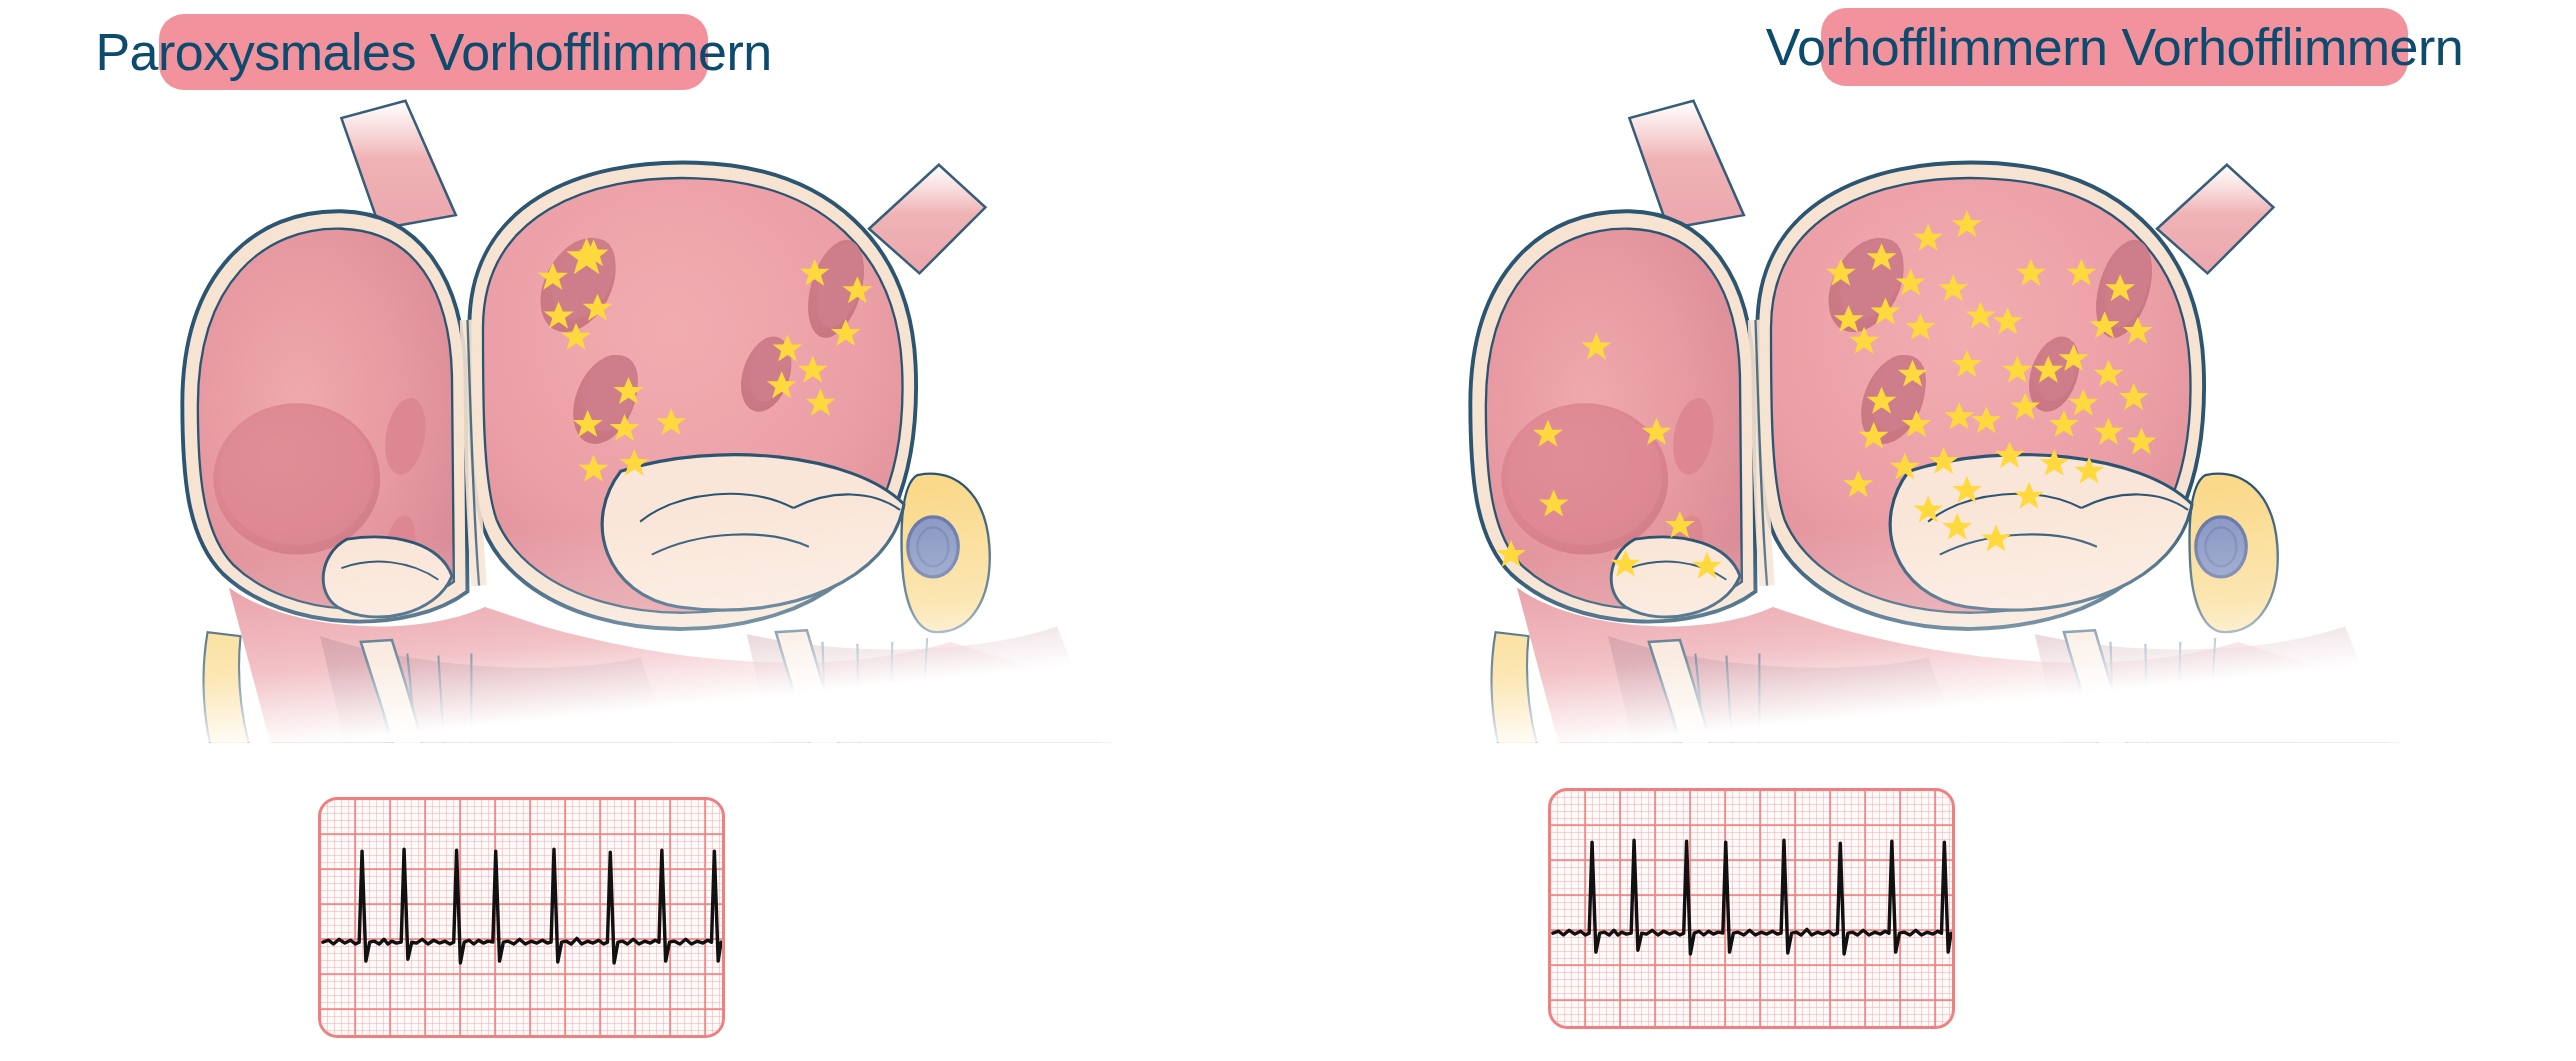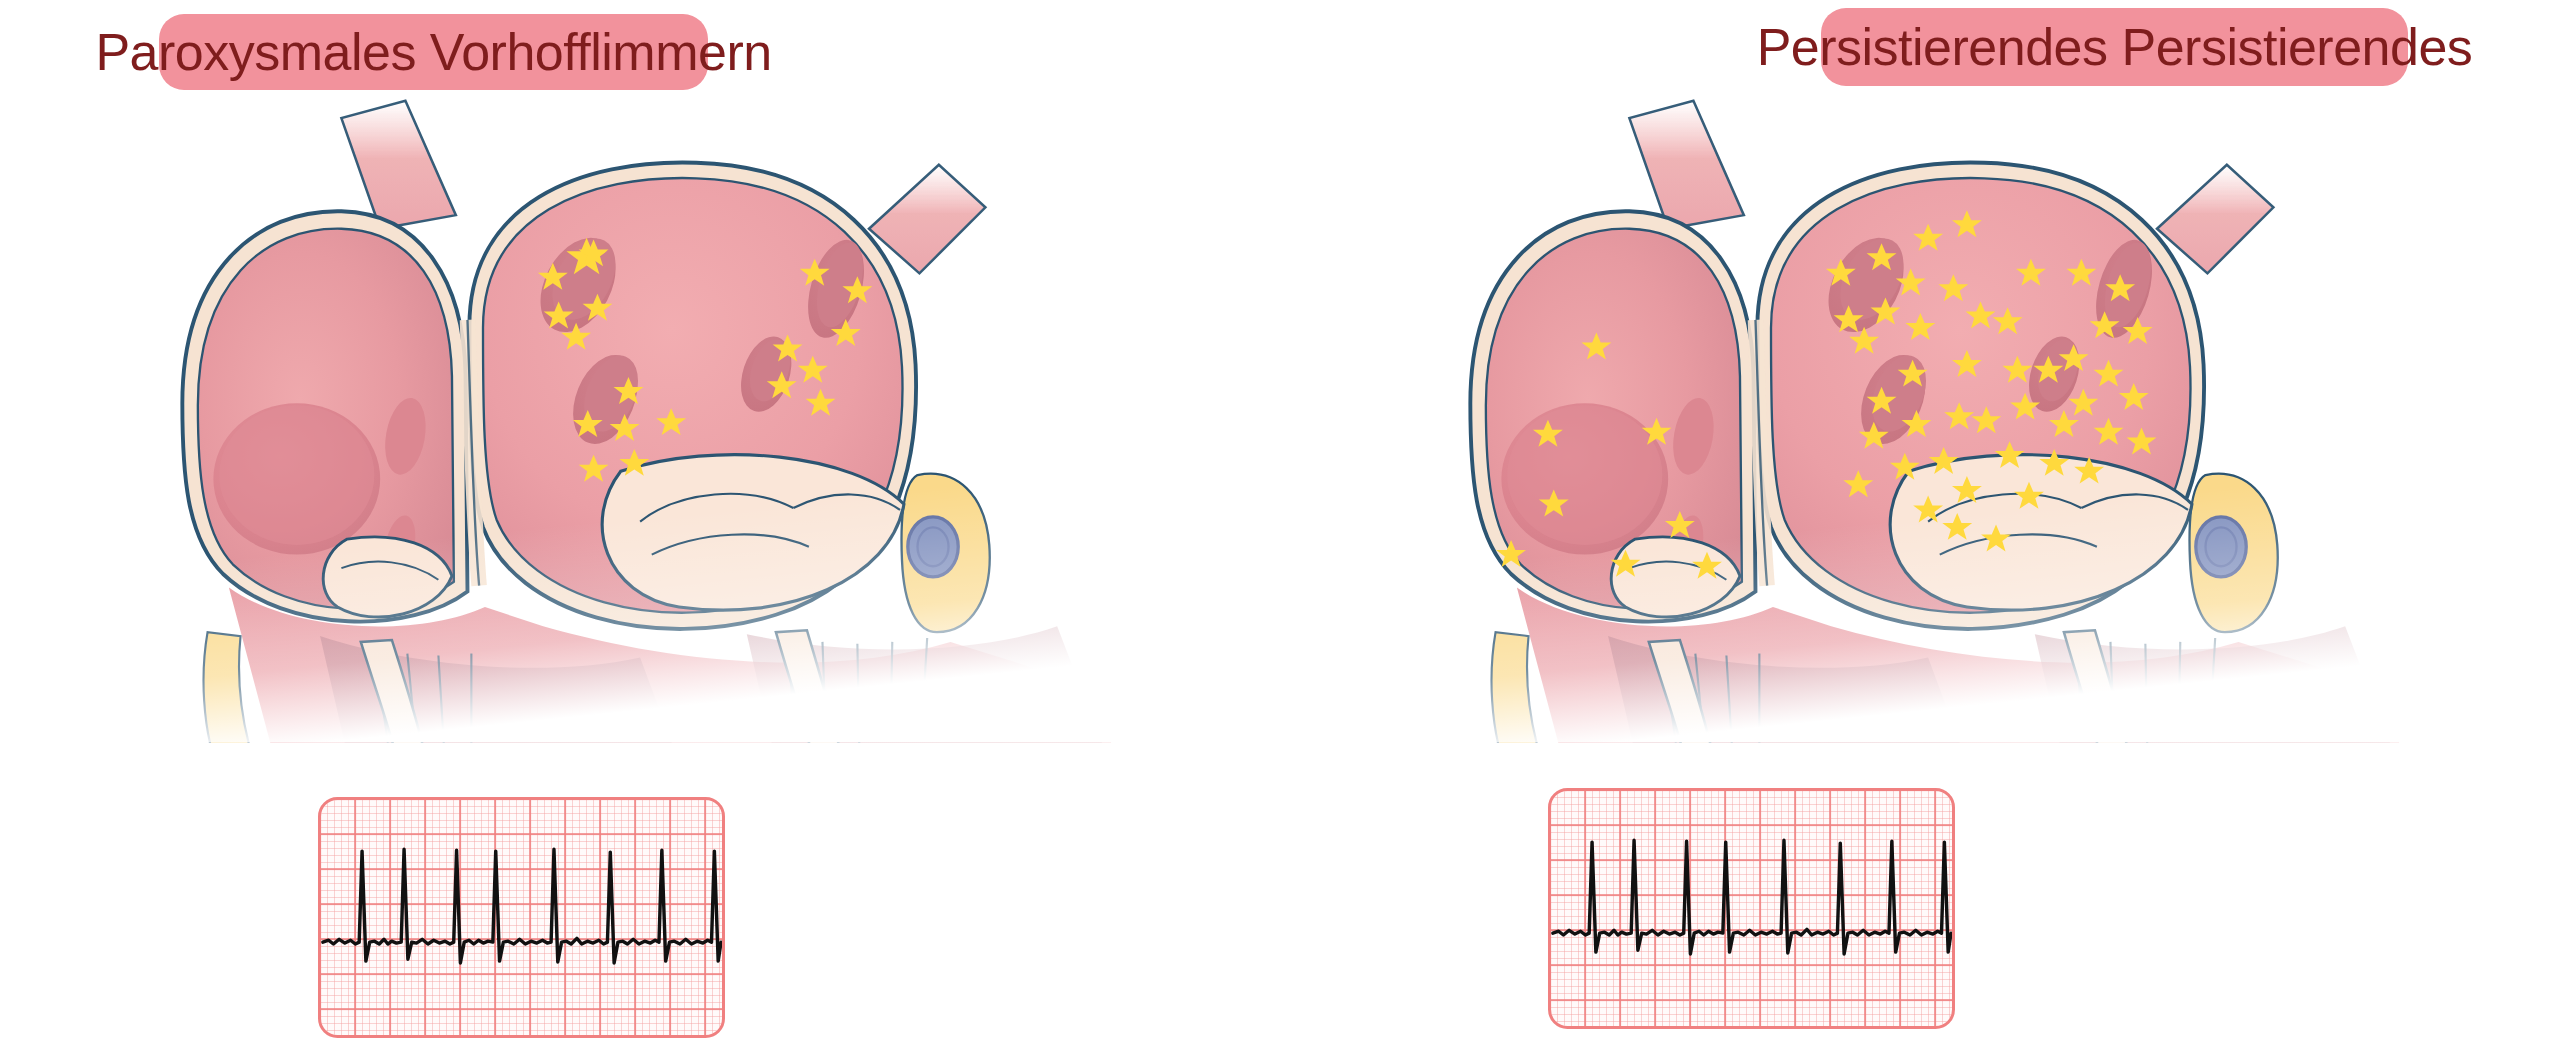--- a/index.html
+++ b/index.html
@@ -11,21 +11,21 @@
   .panel{position:absolute;top:0;width:1288px;height:1061px;}
   .panel.left{left:0;}
   .panel.right{left:1288px;}
 
   
   .badge{
     position:absolute;
     background:#F2929C;
     border-radius:25px;
     display:flex;align-items:center;justify-content:center;
-    color:#7f1d1d;
+    color:#0c4a6e;
     font-size:52px;
     line-height:1;
     letter-spacing:-0.5px;
     white-space:nowrap;
     padding:0 25px;
     box-sizing:border-box;
   }
   .panel.left .badge{left:159px;top:13.6px;width:549px;height:76px;}
   .panel.right .badge{left:533px;top:7.8px;width:587px;height:78px;}
 
@@ -240,21 +240,21 @@
              L316,149 L321,152 L327,147 L333,152 L339,149 L345,151 L350,148
              L354,150 L357,53 L361,170 L365,150
              L370,149 L376,152 L382,147 L388,152 L394,149 L400,151 L405,148
              L409,150 L412,54 L416,170 L419,150"></path>
       </svg>
     </div>
   </div>
 
   <div class="panel right">
 
-    <div class="badge">Persistierendes Persistierendes</div>
+    <div class="badge">Vorhofflimmern Vorhofflimmern</div>
 
     <div class="heart-wrap">
       <svg viewBox="0 0 1328 680" xmlns="http://www.w3.org/2000/svg">
         <defs>
           <radialGradient id="chamL2" cx="40%" cy="45%" r="70%">
             <stop offset="0%" stop-color="#EFA9AD"></stop>
             <stop offset="55%" stop-color="#E79AA1"></stop>
             <stop offset="100%" stop-color="#D98C96"></stop>
           </radialGradient>
           <radialGradient id="chamR2" cx="45%" cy="35%" r="75%">

